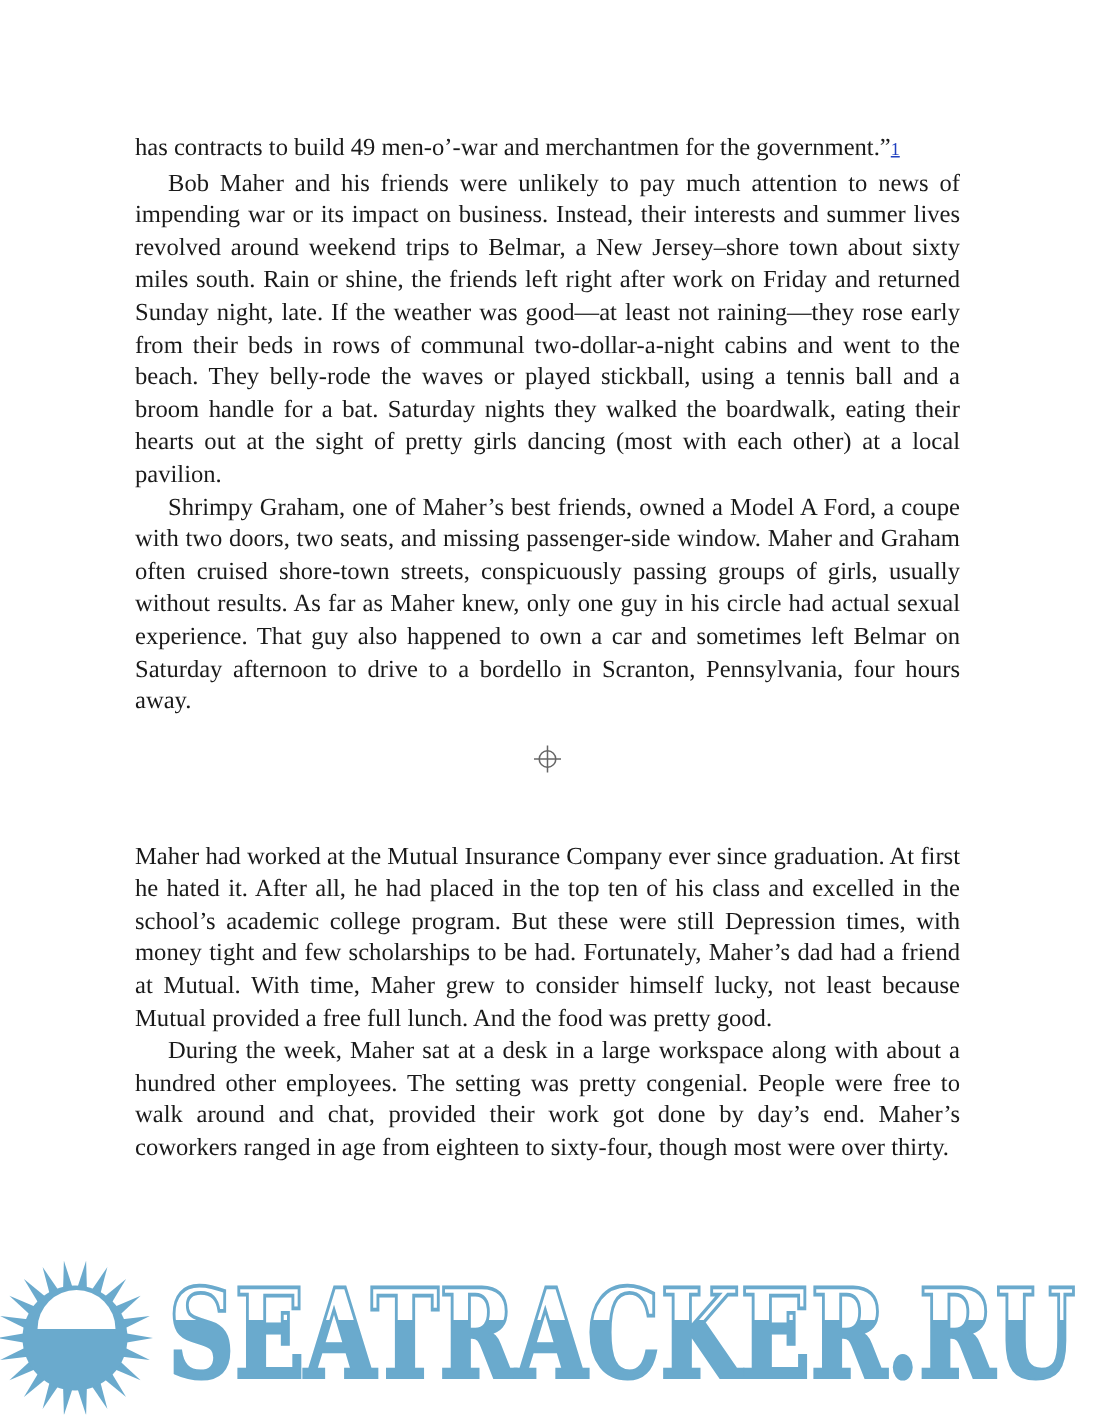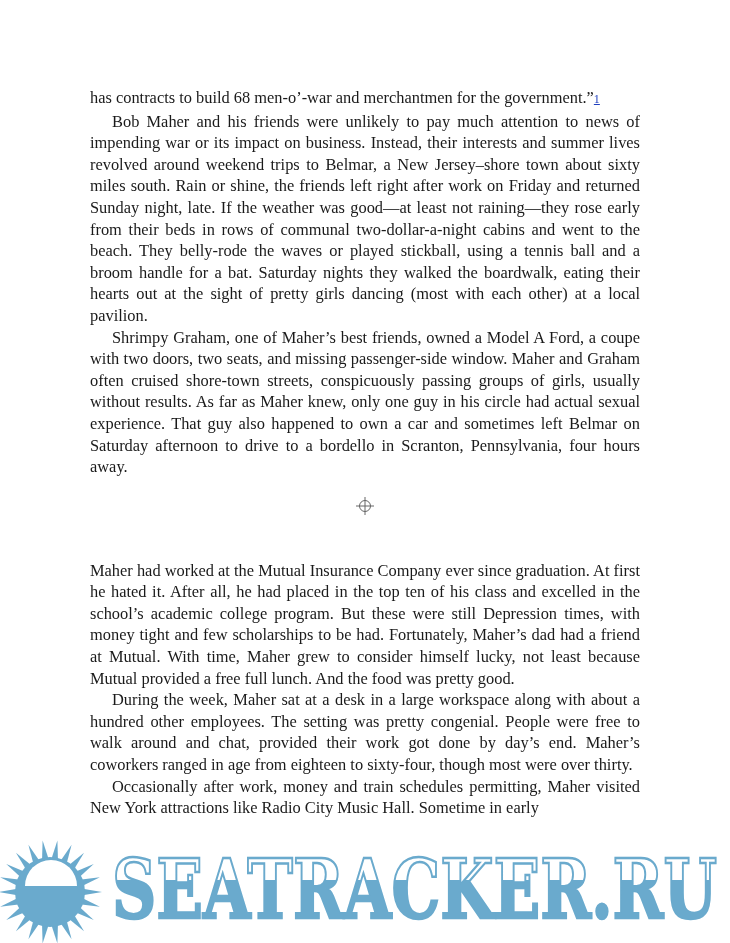--- a/index.html
+++ b/index.html
@@ -62,39 +62,38 @@
     .watermark svg { display: block; }
     .wm-text {
       font-family: "DejaVu Serif", "Liberation Serif", serif;
       font-weight: bold;
     }
   </style>
 </head>
 <body>
 
 <div class="page">
-  <p class="para"><span>has contracts to build 68 men-o’-war and merchantmen for the government.”</span><a class="footnote-ref">1</a></p>
+  <p class="para"><span>has contracts to build 49 men-o’-war and merchantmen for the government.”</span><a class="footnote-ref">1</a></p>
 
   <p class="para indent">Bob Maher and his friends were unlikely to pay much attention to news of impending war or its impact on business. Instead, their interests and summer lives revolved around weekend trips to Belmar, a New Jersey–shore town about sixty miles south. Rain or shine, the friends left right after work on Friday and returned Sunday night, late. If the weather was good—at least not raining—they rose early from their beds in rows of communal two-dollar-a-night cabins and went to the beach. They belly-rode the waves or played stickball, using a tennis ball and a broom handle for a bat. Saturday nights they walked the boardwalk, eating their hearts out at the sight of pretty girls dancing (most with each other) at a local pavilion.</p>
 
   <p class="para indent">Shrimpy Graham, one of Maher’s best friends, owned a Model A Ford, a coupe with two doors, two seats, and missing passenger-side window. Maher and Graham often cruised shore-town streets, conspicuously passing groups of girls, usually without results. As far as Maher knew, only one guy in his circle had actual sexual experience. That guy also happened to own a car and sometimes left Belmar on Saturday afternoon to drive to a bordello in Scranton, Pennsylvania, four hours away.</p>
 
   <div class="separator">
     <svg viewBox="0 0 20 20">
       <circle cx="10" cy="10" r="5.5" fill="none" stroke="#666" stroke-width="1"></circle>
       <line x1="10" y1="1" x2="10" y2="19" stroke="#666" stroke-width="1"></line>
       <line x1="1" y1="10" x2="19" y2="10" stroke="#666" stroke-width="1"></line>
     </svg>
   </div>
 
   <p class="para">Maher had worked at the Mutual Insurance Company ever since graduation. At first he hated it. After all, he had placed in the top ten of his class and excelled in the school’s academic college program. But these were still Depression times, with money tight and few scholarships to be had. Fortunately, Maher’s dad had a friend at Mutual. With time, Maher grew to consider himself lucky, not least because Mutual provided a free full lunch. And the food was pretty good.</p>
 
   <p class="para indent">During the week, Maher sat at a desk in a large workspace along with about a hundred other employees. The setting was pretty congenial. People were free to walk around and chat, provided their work got done by day’s end. Maher’s coworkers ranged in age from eighteen to sixty-four, though most were over thirty.</p>
 
-  <p class="para indent">Occasionally after work, money and train schedules permitting, Maher visited New York attractions like Radio City Music Hall. Sometime in early</p>
 </div>
 
 <div class="watermark">
   <svg width="730" height="107" viewBox="0 0 730 107">
     <defs>
       <clipPath id="lowerHalf">
         <rect x="0" y="44" width="730" height="70"></rect>
       </clipPath>
       <clipPath id="sunTop">
         <rect x="0" y="0" width="130" height="50"></rect>

